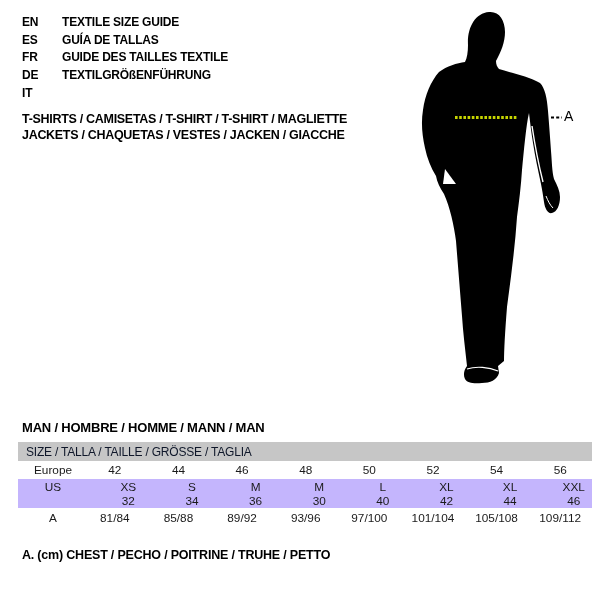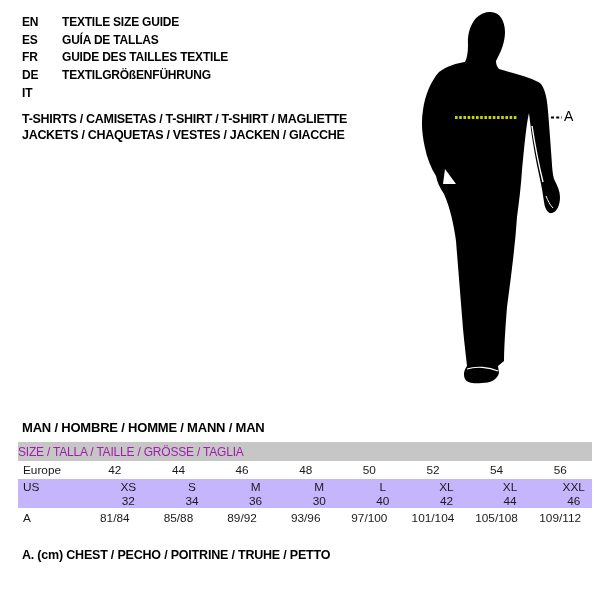--- a/index.html
+++ b/index.html
@@ -17,28 +17,28 @@
   .cat-line{font-size:12.5px;font-weight:bold;letter-spacing:-0.3px;line-height:16px;white-space:nowrap;}
   
   .figure-area{position:absolute;left:393px;top:0;width:200px;height:400px;}
   .figure-svg{position:absolute;left:0;top:0;}
   .measure-label{position:absolute;left:171px;top:108px;font-size:14px;font-weight:normal;}
   
   .section-title{position:absolute;left:22px;top:420px;font-size:13px;font-weight:bold;letter-spacing:-0.2px;white-space:nowrap;}
   
   .size-table{position:absolute;left:18px;top:442px;width:574px;}
   .t-header{height:19px;background:#c6c6c6;display:flex;align-items:center;
-            padding-left:0;box-sizing:border-box;font-size:12px;letter-spacing:-0.2px;color:#a21caf;}
+            padding-left:8px;box-sizing:border-box;font-size:12px;letter-spacing:-0.2px;color:#0f172a;}
   .t-row{display:flex;align-items:center;font-size:11.8px;color:#1a1a1a;}
   .t-row.striped{background:#c4b5fd;gap:27px;}
   .row-europe{height:18px;}
   .row-us{height:15px;}
   .row-num{height:14px;}
   .row-a{height:20px;}
-  .t-label{width:65px;padding-left:5px;box-sizing:border-box;}
+  .t-label{width:65px;padding-left:5px;box-sizing:border-box;text-align:center;}
   .t-cell{flex:1;text-align:center;}
   
   .footnote{position:absolute;left:22px;top:548px;font-size:12.5px;font-weight:bold;letter-spacing:-0.2px;white-space:nowrap;}
 </style>
 </head>
 <body>
 
 <div class="canvas">
 
   <div class="lang-block">

